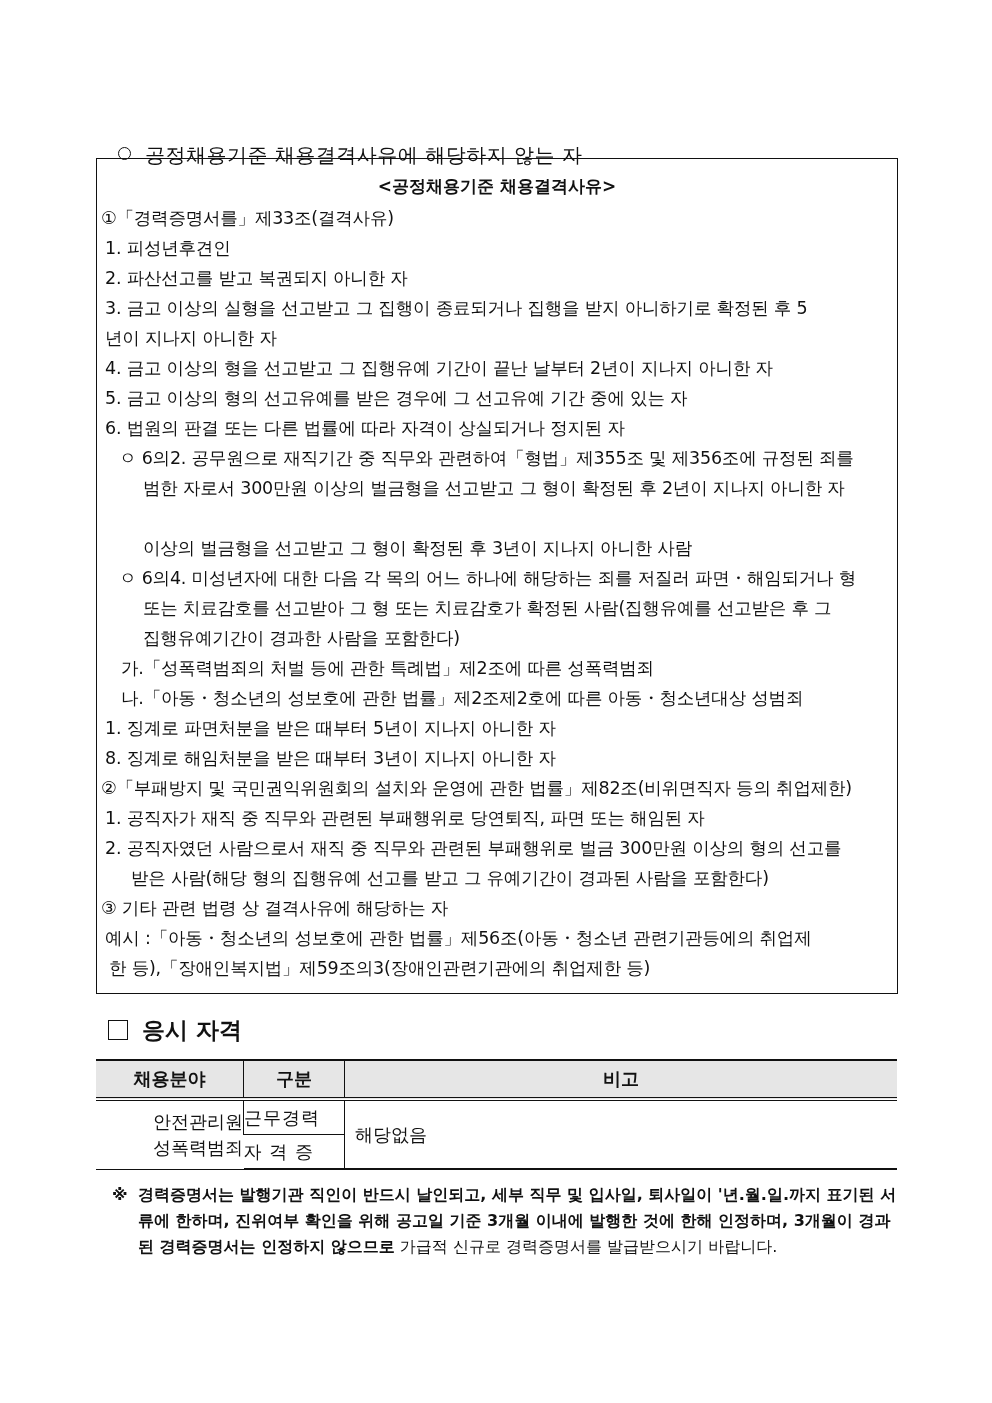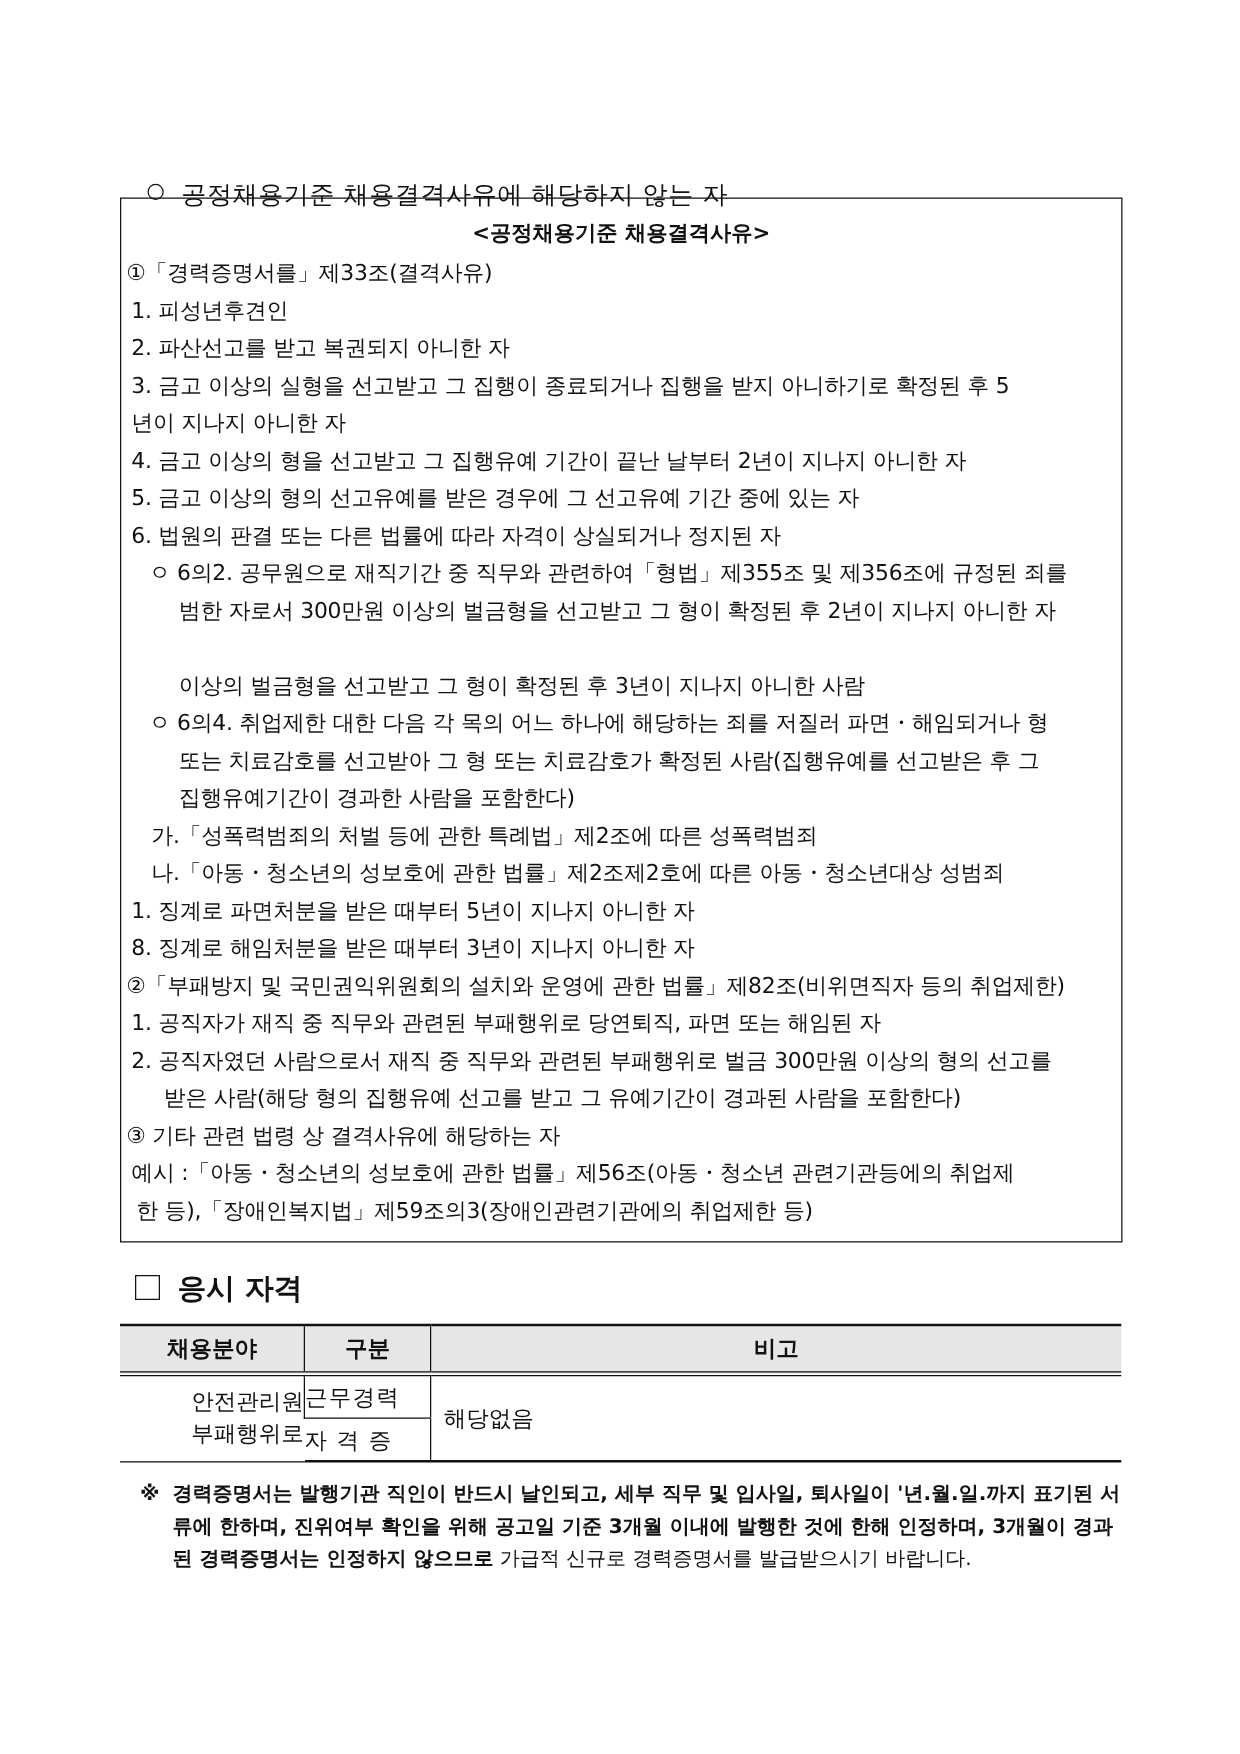--- a/index.html
+++ b/index.html
@@ -45,21 +45,21 @@
     <div class="line" style="left:8px;top:77px"> 1. 피성년후견인</div>
     <div class="line" style="left:8px;top:107px"> 2. 파산선고를 받고 복권되지 아니한 자</div>
     <div class="line" style="left:8px;top:137px"> 3. 금고 이상의 실형을 선고받고 그 집행이 종료되거나 집행을 받지 아니하기로 확정된 후 5</div>
     <div class="line" style="left:8px;top:167px">    년이 지나지 아니한 자</div>
     <div class="line" style="left:8px;top:197px"> 4. 금고 이상의 형을 선고받고 그 집행유예 기간이 끝난 날부터 2년이 지나지 아니한 자</div>
     <div class="line" style="left:8px;top:227px"> 5. 금고 이상의 형의 선고유예를 받은 경우에 그 선고유예 기간 중에 있는 자</div>
     <div class="line" style="left:8px;top:257px"> 6. 법원의 판결 또는 다른 법률에 따라 자격이 상실되거나 정지된 자</div>
     <div class="line" style="left:22px;top:287px">ㅇ 6의2. 공무원으로 재직기간 중 직무와 관련하여「형법」제355조 및 제356조에 규정된 죄를</div>
     <div class="line" style="left:46px;top:317px">범한 자로서 300만원 이상의 벌금형을 선고받고 그 형이 확정된 후 2년이 지나지 아니한 자</div>
     <div class="line" style="left:46px;top:377px">이상의 벌금형을 선고받고 그 형이 확정된 후 3년이 지나지 아니한 사람</div>
-    <div class="line" style="left:22px;top:407px">ㅇ 6의4. 취업제한 대한 다음 각 목의 어느 하나에 해당하는 죄를 저질러 파면・해임되거나 형</div>
+    <div class="line" style="left:22px;top:407px">ㅇ 6의4. 미성년자에 대한 다음 각 목의 어느 하나에 해당하는 죄를 저질러 파면・해임되거나 형</div>
     <div class="line" style="left:46px;top:467px">집행유예기간이 경과한 사람을 포함한다)</div>
     <div class="line" style="left:46px;top:437px">또는 치료감호를 선고받아 그 형 또는 치료감호가 확정된 사람(집행유예를 선고받은 후 그</div>
     <div class="line" style="left:24px;top:497px">가.「성폭력범죄의 처벌 등에 관한 특례법」제2조에 따른 성폭력범죄</div>
     <div class="line" style="left:24px;top:527px">나.「아동・청소년의 성보호에 관한 법률」제2조제2호에 따른 아동・청소년대상 성범죄</div>
     <div class="line" style="left:8px;top:557px"> 1. 징계로 파면처분을 받은 때부터 5년이 지나지 아니한 자</div>
     <div class="line" style="left:8px;top:587px"> 8. 징계로 해임처분을 받은 때부터 3년이 지나지 아니한 자</div>
     <div class="line" style="left:4px;top:617px">②「부패방지 및 국민권익위원회의 설치와 운영에 관한 법률」제82조(비위면직자 등의 취업제한)</div>
     <div class="line" style="left:8px;top:647px"> 1. 공직자가 재직 중 직무와 관련된 부패행위로 당연퇴직, 파면 또는 해임된 자</div>
     <div class="line" style="left:8px;top:677px"> 2. 공직자였던 사람으로서 재직 중 직무와 관련된 부패행위로 벌금 300만원 이상의 형의 선고를</div>
     <div class="line" style="left:4px;top:737px">③ 기타 관련 법령 상 결격사유에 해당하는 자</div>
@@ -75,21 +75,21 @@
   <table class="qual">
     <tbody>
         <tr>
       <th style="width:147px">채용분야</th>
       <th style="width:100px">구분</th>
       <th>비고</th>
     </tr>
     <tr>
       <td class="c-field" rowspan="2">
         <div>안전관리원</div>
-        <div>부패행위로</div>
+        <div>성폭력범죄</div>
       </td>
       <td class="c-type">근무경력</td>
       <td class="c-note" rowspan="2" style="border-bottom:2.5px solid #111">해당없음</td>
     </tr>
     <tr class="last">
       <td class="c-type">자 격 증</td>
     </tr>
   </tbody>
     </table>
 

